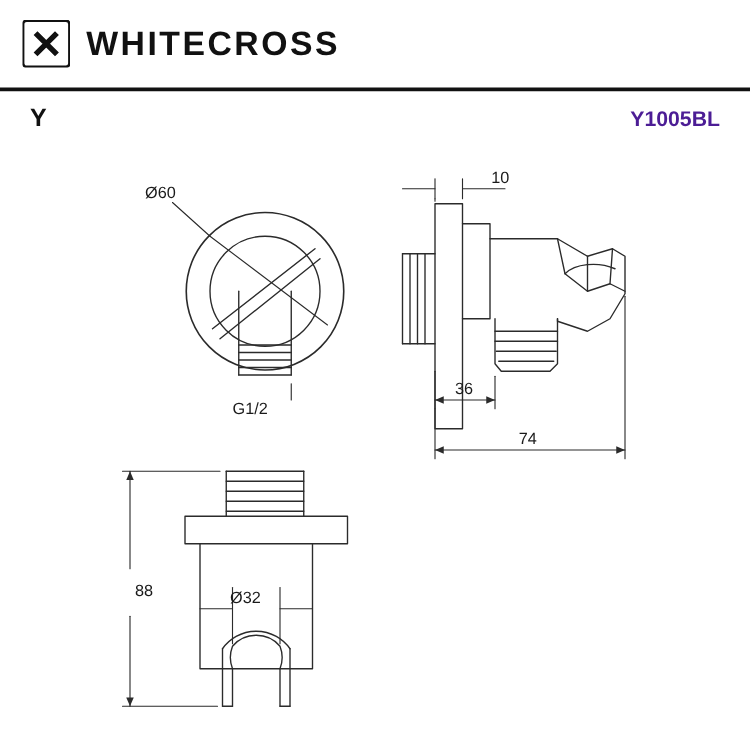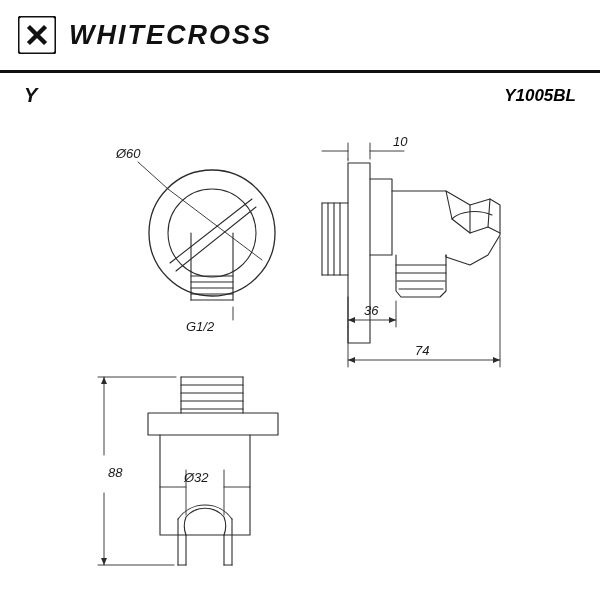--- a/index.html
+++ b/index.html
@@ -10,21 +10,20 @@
   body {
     font-family: "Liberation Sans", sans-serif;
     color: #1a1a1a;
   }
   .page {
     position: relative;
     width: 600px;
     height: 600px;
     background: #ffffff;
     overflow: hidden;
-    font-style: italic;
   }
   
   .brand-bar {
     position: absolute;
     left: 0;
     top: 0;
     width: 600px;
     height: 70px;
     display: flex;
     align-items: center;
@@ -59,21 +58,21 @@
     font-size: 20px;
     font-weight: bold;
     color: #111111;
   }
   .model-label {
     position: absolute;
     right: 24px;
     top: 86px;
     font-size: 17px;
     font-weight: bold;
-    color: #000000;
+    color: #4c1d95;
   }
   
   .drawing {
     position: absolute;
     left: 0;
     top: 115px;
     width: 552px;
     height: 485px;
   }
   svg { display: block; }

